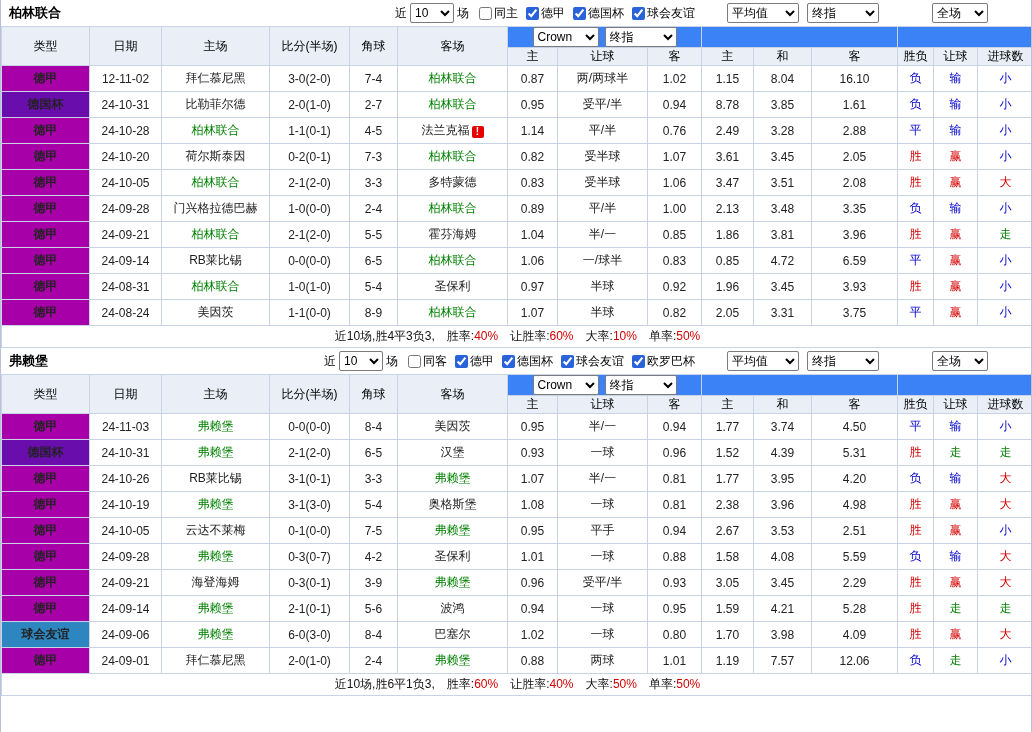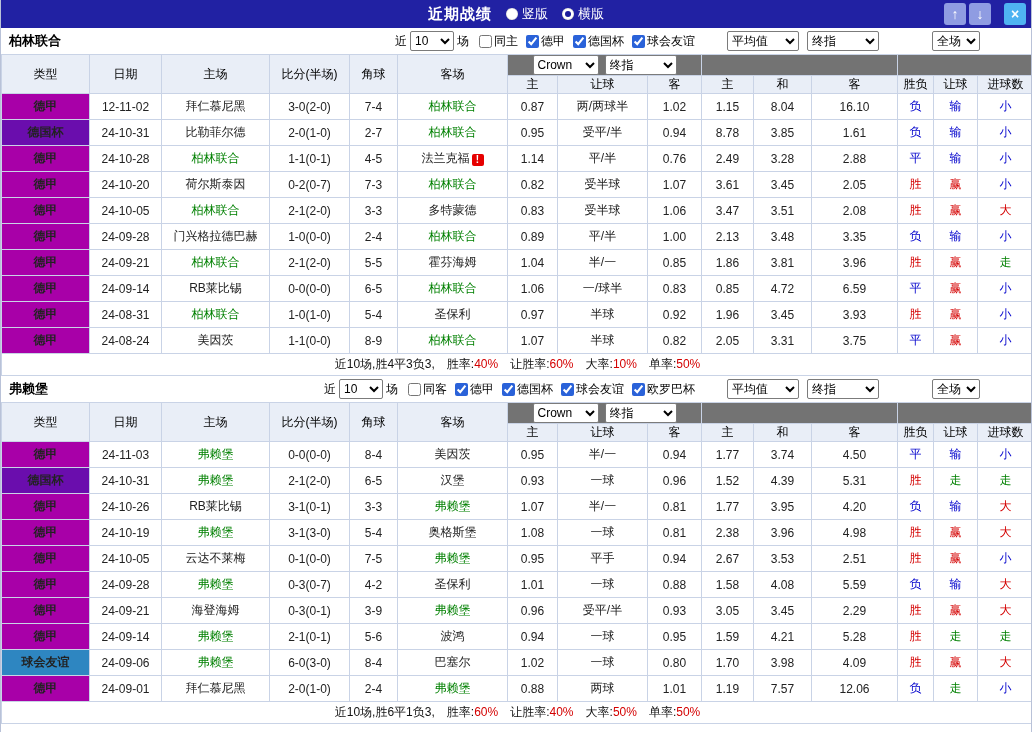--- a/index.html
+++ b/index.html
@@ -24,66 +24,48 @@
   .filters{position:absolute;right:336px;top:50%;transform:translateY(-50%);display:flex;align-items:center;white-space:nowrap;color:#000}
   .near-label{margin-right:3px}
   .games-label{margin:0 2px 0 3px}
   .chk{display:inline-flex;align-items:center;margin-left:8px;cursor:pointer}
   .chk input{width:13px;height:13px;margin:0 2px 0 0;accent-color:#2a62d9}
   select{height:20px;font-size:12px;font-family:inherit;border:1px solid #7b7b7b;background:#fff;border-radius:2px;cursor:pointer}
   .count-select{width:44px}
   .avg-select{width:72px}
   .fin-select{width:72px}
   .bk-select{width:66px}
-  .scope-select{width:48px}
+  .scope-select{width:56px}
   .dd-avg{position:absolute;left:726px;top:50%;transform:translateY(-50%);display:flex;gap:8px}
   .dd-full{position:absolute;left:931px;top:50%;transform:translateY(-50%)}
 
   
   table.stats{border-collapse:collapse;table-layout:fixed;width:1032px}
   .stats th,.stats td{border:1px solid #c9d3e6;text-align:center;padding:0;white-space:nowrap;overflow:hidden}
   .stats thead th{background:#e9eef7;font-weight:normal;font-size:12px;color:#000}
   .stats tr.hr1 th{height:20px}
   .stats tr.hr2 th{height:16px}
-  .stats th.dd-cell,.stats th.empty-cell{background:#737373}
+  .stats th.dd-cell,.stats th.empty-cell{background:#3b82f6}
   .stats th.dd-cell{vertical-align:middle}
   .stats th.dd-cell select{margin:0 3px}
   .stats tbody td{height:25px;font-size:12px;color:#222;background:#fff}
   td.type-badge{color:#fff;font-weight:bold}
   td.score{color:#e60000}
   td.num{color:#333}
   td.hcap{color:#222}
   .team-focus{color:#008000}
   .alert-ico{display:inline-block;width:12px;height:12px;line-height:12px;background:#e60000;color:#fff;border-radius:2px;font-size:10px;font-weight:bold;margin-left:2px;vertical-align:-1px;text-align:center}
   tfoot td{height:21px;font-size:12px;background:#fff;color:#111}
   .sum-stat{margin-left:12px}
   .sum-val{color:#d40000}
 </style>
 </head>
 <body>
 
 <div class="page">
-  <div class="topbar">
-    <div class="topbar-center">
-      <span class="topbar-title">近期战绩</span>
-      <span class="radio-group">
-        <span class="radio"></span>
-        <span>竖版</span>
-      </span>
-      <span class="radio-group">
-        <span class="radio sel"></span>
-        <span>横版</span>
-      </span>
-    </div>
-    <div class="topbar-right">
-      <span class="tb-btn tb-up">↑</span>
-      <span class="tb-btn tb-down">↓</span>
-      <span class="tb-btn tb-close">×</span>
-    </div>
-  </div>
 
   <div id="sections">
       <section class="panel">
         <div class="panel-top">
           <span class="team-name">柏林联合</span>
           <div class="filters">
             <span class="near-label">近</span>
             <select class="count-select"><option>10</option></select>
             <span class="games-label">场</span>
             <label class="chk">
@@ -200,21 +182,21 @@
               <td class="num">3.28</td>
               <td class="num">2.88</td>
               <td class="res" style="color: rgb(0, 0, 204);">平</td>
               <td class="res" style="color: rgb(0, 0, 204);">输</td>
               <td class="res" style="color: rgb(0, 0, 204);">小</td>
             </tr>
             <tr>
               <td class="type-badge" style="background: rgb(168, 0, 168);">德甲</td>
               <td class="date">24-10-20</td>
               <td class="team"><span>荷尔斯泰因</span></td>
-              <td class="score">0-2(0-7)</td>
+              <td class="score">0-2(0-1)</td>
               <td class="corners">7-3</td>
               <td class="team"><span class="team-focus">柏林联合</span></td>
               <td class="num">0.82</td>
               <td class="hcap">受半球</td>
               <td class="num">1.07</td>
               <td class="num">3.61</td>
               <td class="num">3.45</td>
               <td class="num">2.05</td>
               <td class="res" style="color: rgb(212, 0, 0);">胜</td>
               <td class="res" style="color: rgb(212, 0, 0);">赢</td>

